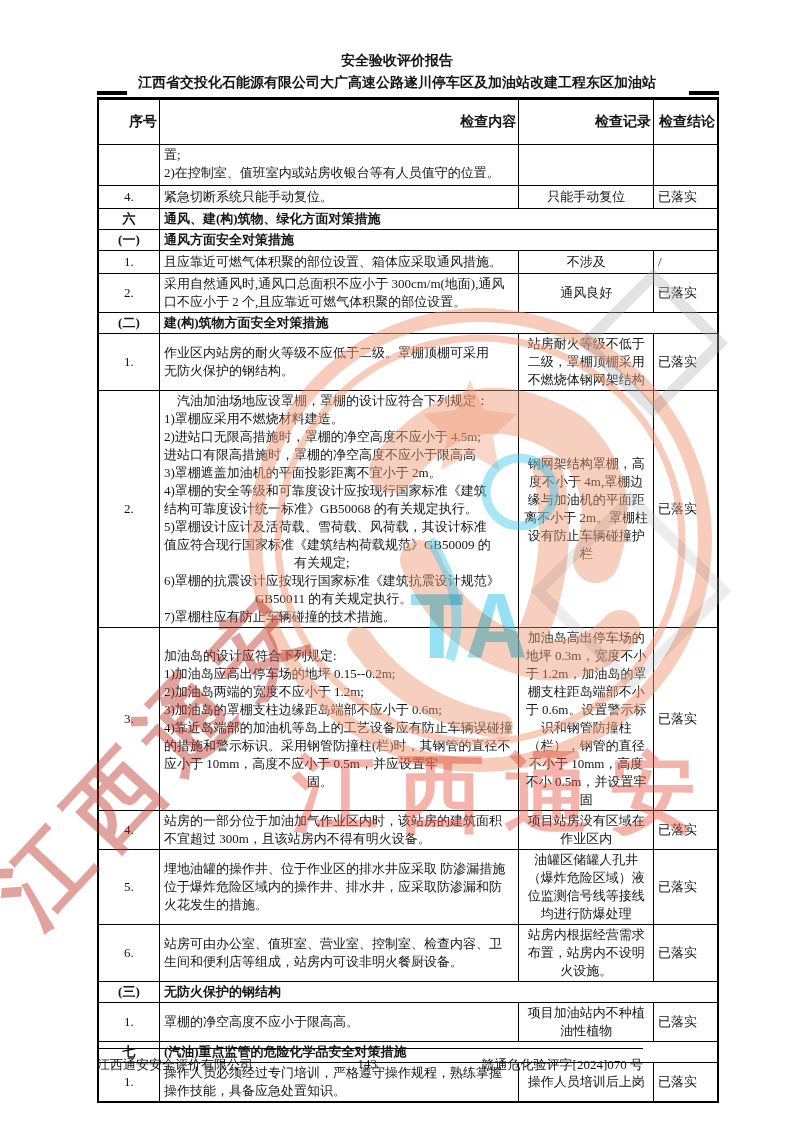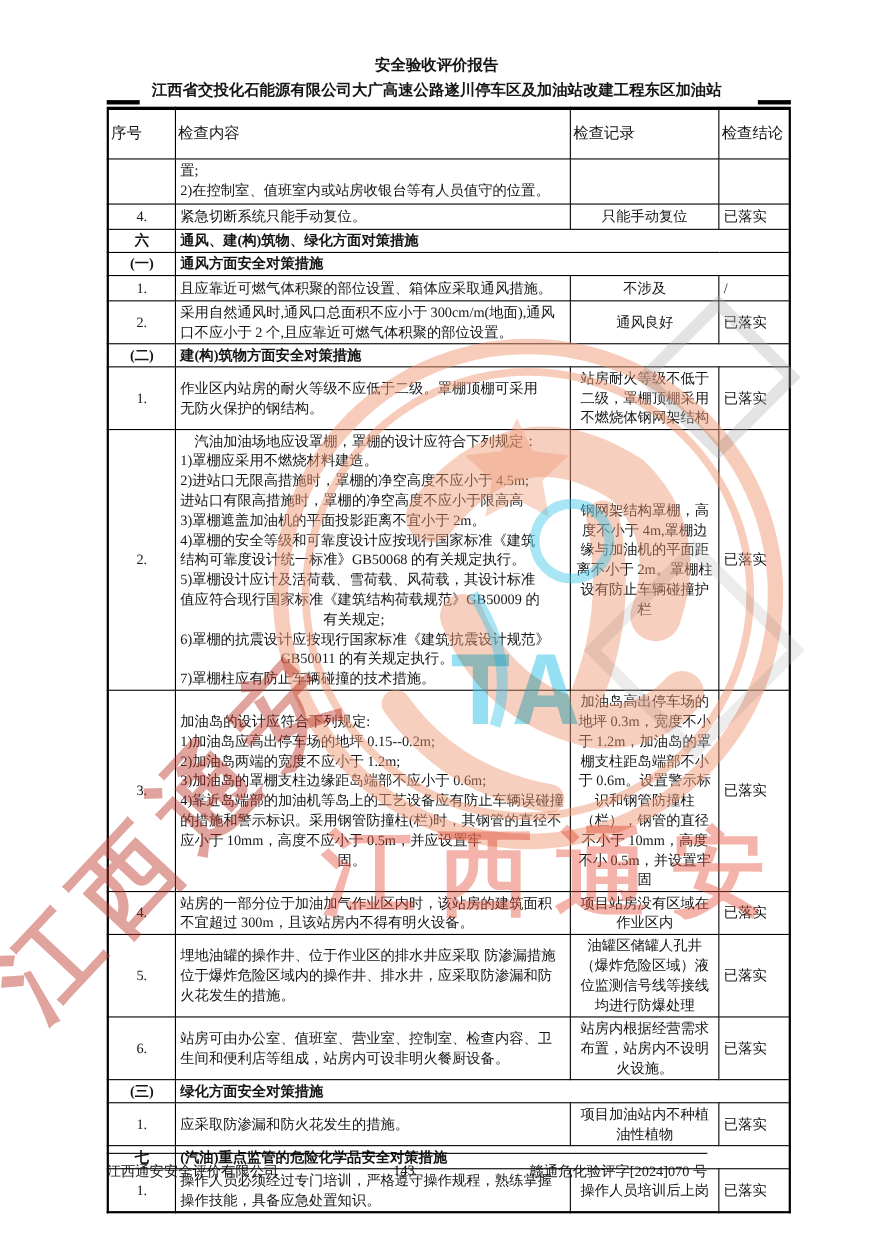--- a/index.html
+++ b/index.html
@@ -9,21 +9,21 @@
   .doc-header{position:absolute;top:50px;left:40px;right:40px;text-align:center;
               font-weight:bold;font-size:14px;line-height:22px;}
   
   .table-wrap{position:absolute;left:97px;top:97px;width:622px;}
   .corner-bar{position:absolute;top:-6px;width:30px;height:4px;background:#000;}
   .corner-bar.left{left:0;} .corner-bar.right{right:0;}
   table{width:100%;border-collapse:collapse;table-layout:fixed;}
   table{border:2px solid #000;border-top-width:3px;}
   th,td{border:1px solid #000;padding:1px 4px;font-size:13px;line-height:18px;
         vertical-align:middle;word-break:break-all;}
-  thead th{font-size:14px;font-weight:normal;height:40px;text-align:left;padding:2px;}
+  thead th{font-size:14px;font-weight:bold;height:40px;text-align:right;padding:2px;}
   .col-no{text-align:center;}
   .col-content{white-space:pre-line;text-align:left;}
   .col-content.align-center{}
   .col-record{text-align:center;white-space:pre-line;}
   .col-conclusion{margin-top:41px;}
   .row-section .col-no{font-weight:bold;}
   .row-section .section-text{font-weight:bold;text-align:left;white-space:normal;margin-left:32px;}
   .row-continuation td{height:38px;vertical-align:top;}
   .row-item td{height:20px;}
   
@@ -159,25 +159,25 @@
             <td class="col-conclusion">已落实</td>
           </tr>
           <tr class="row-item">
             <td class="col-no">6.</td>
             <td class="col-content align-center">站房可由办公室、值班室、营业室、控制室、检查内容、卫生间和便利店等组成，站房内可设非明火餐厨设备。</td>
             <td class="col-record">站房内根据经营需求布置，站房内不设明火设施。</td>
             <td class="col-conclusion">已落实</td>
           </tr>
           <tr class="row-section">
             <td class="col-no">(三)</td>
-            <td class="col-content section-text" colspan="3">绿化方面安全对策措施</td>
-          </tr>
-          <tr class="row-item">
-            <td class="col-no">1.</td>
-            <td class="col-content align-center">应采取防渗漏和防火花发生的措施。</td>
+            <td class="col-content section-text" colspan="3">无防火保护的钢结构</td>
+          </tr>
+          <tr class="row-item">
+            <td class="col-no">1.</td>
+            <td class="col-content align-center">罩棚的净空高度不应小于限高高。</td>
             <td class="col-record">项目加油站内不种植油性植物</td>
             <td class="col-conclusion">已落实</td>
           </tr>
           <tr class="row-section">
             <td class="col-no">七</td>
             <td class="col-content section-text" colspan="3">(汽油)重点监管的危险化学品安全对策措施</td>
           </tr>
           <tr class="row-item">
             <td class="col-no">1.</td>
             <td class="col-content align-center">操作人员必须经过专门培训，严格遵守操作规程，熟练掌握操作技能，具备应急处置知识。</td>

